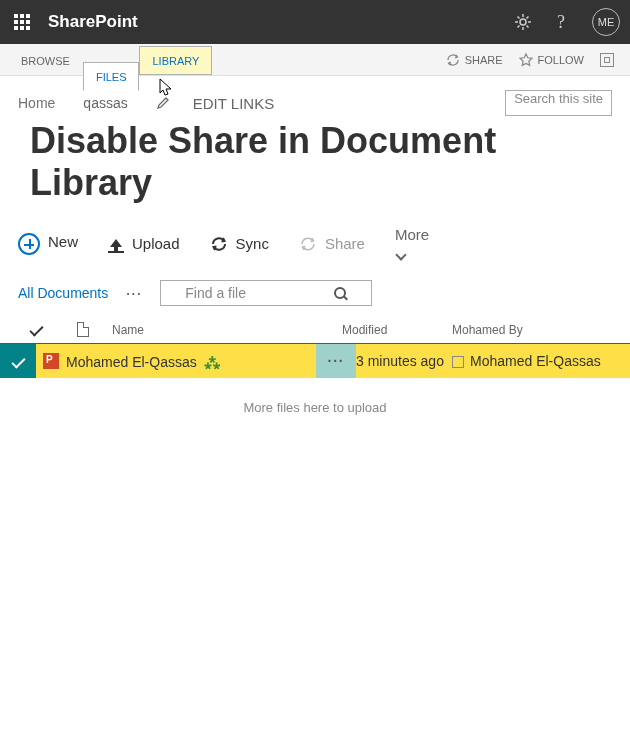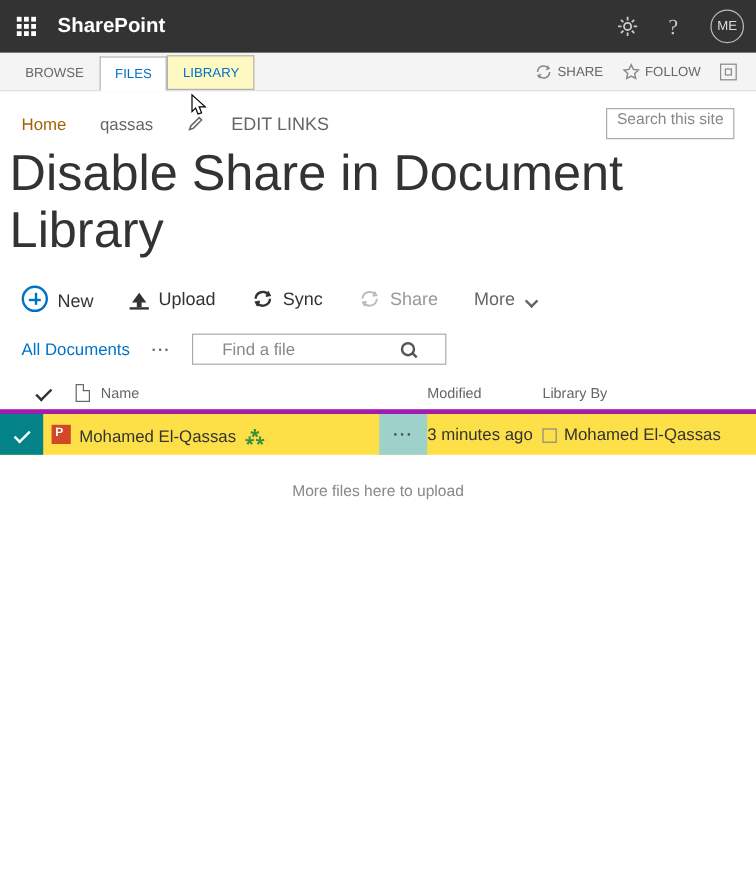--- a/index.html
+++ b/index.html
@@ -8,58 +8,58 @@
   .suite-bar{background:#333;height:44px;display:flex;align-items:center;color:#fff;padding:16px 10px;}
   .waffle{display:grid;grid-template-columns:repeat(3,4px);grid-template-rows:repeat(3,4px);gap:2px;margin-right:18px;margin-left:4px;}
   .waffle span{background:#fff;width:4px;height:4px;}
   .suite-title{font-size:17px;font-weight:600;}
   .suite-right{margin-left:auto;display:flex;align-items:center;gap:22px;}
   .suite-gear svg,.suite-help svg{display:block;}
   .me-circle{width:28px;height:28px;border:1px solid #bbb;border-radius:50%;display:flex;align-items:center;justify-content:center;font-size:11px;color:#ddd;}
   
   .ribbon-row{background:#f4f4f4;border-bottom:1px solid #e0e0e0;height:32px;display:flex;align-items:stretch;padding:0 8px;}
   .rtab{font-size:11px;color:#666;padding:0 12px;display:flex;align-items:center;border:1px solid transparent;border-bottom:none;margin-top:2px;cursor:pointer;}
-  .rtab.selected{color:#0072c6;border-color:#b1b1b1;background:#fff;border-bottom:1px solid #fff;position:relative;top:1px;}
+  .rtab.selected{color:#0072c6;border-color:#b1b1b1;background:#fff;border-bottom:1px solid #fff;position:relative;top:16px;}
   .rtab.hover{color:#0072c6;border-color:#b1b1b1;background:#fef9c3;border-bottom:1px solid #b1b1b1;}
   .ribbon-spacer{flex:1;}
   .ribbon-action{display:flex;align-items:center;gap:5px;font-size:11px;color:#666;padding:0 8px;cursor:pointer;}
   .focus-icon{width:14px;height:14px;border:1px solid #888;position:relative;}
   .focus-icon::before{content:"";position:absolute;inset:3px;border:1px solid #888;}
   
   .nav-row{display:flex;align-items:center;gap:28px;padding:14px 18px 0 18px;}
-  .nav-link{color:#a16207;font-size:14px;cursor:pointer;}
+  .nav-link{color:#737373;font-size:14px;cursor:pointer;}
   .nav-link.muted{color:#666;}
   .edit-links{display:flex;align-items:center;gap:23px;color:#666;font-size:15px;cursor:pointer;}
   .search-box{margin-left:auto;border:1px solid #ababab;height:26px;padding:0 8px;font-size:13px;color:#888;display:flex;align-items:flex-start;min-width:70px;}
   
-  .page-title{font-size:42px;font-weight:400;color:#333;padding:4px 8px 22px;}
+  .page-title{font-size:36px;font-weight:700;color:#333;padding:4px 30px 22px;}
   
   .cmdbar{display:flex;align-items:center;gap:30px;padding:0 18px 18px;}
-  .cmd{display:flex;align-items:flex-end;gap:8px;color:#333;font-size:15px;cursor:pointer;}
+  .cmd{display:flex;align-items:flex-start;gap:8px;color:#333;font-size:15px;cursor:pointer;}
   .cmd.muted{color:#999;}
   .plus-circle{width:22px;height:22px;border:2px solid #0072c6;border-radius:50%;position:relative;}
   .plus-circle::before,.plus-circle::after{content:"";position:absolute;background:#0072c6;}
   .plus-circle::before{left:4px;right:4px;top:9px;height:2px;}
   .plus-circle::after{top:4px;bottom:4px;left:9px;width:2px;}
   .uparrow{width:16px;height:18px;position:relative;}
   .uparrow::before{content:"";position:absolute;left:2px;top:4px;border-left:6px solid transparent;border-right:6px solid transparent;border-bottom:8px solid #333;}
   .uparrow::after{content:"";position:absolute;left:6px;top:11px;width:4px;height:5px;background:#333;}
   .uparrow .bar{position:absolute;bottom:0;left:0;right:0;height:2px;background:#333;}
   .chev{display:inline-block;width:8px;height:8px;border-right:2px solid #666;border-bottom:2px solid #666;transform:rotate(45deg);margin-left:2px;margin-bottom:3px;}
   
   .viewbar{display:flex;align-items:center;gap:18px;padding:0 18px 10px;}
   .view-label{color:#0072c6;font-size:14px;cursor:pointer;}
   .dots{color:#666;letter-spacing:1px;font-weight:bold;cursor:pointer;}
   .find-box{border:1px solid #ababab;height:26px;width:212px;display:flex;align-items:center;padding:0 24px;color:#888;font-size:14px;}
   .find-box .mag{margin-left:auto;}
   .mag{width:13px;height:13px;position:relative;}
   .mag::before{content:"";position:absolute;width:8px;height:8px;border:2px solid #555;border-radius:50%;left:0;top:0;}
   .mag::after{content:"";position:absolute;width:5px;height:2px;background:#555;right:-1px;bottom:1px;transform:rotate(45deg);}
   
-  .list-hdr{display:flex;align-items:center;padding:6px 18px;border-bottom:4px solid #a21caf;font-size:12px;color:#666;}
+  .list-hdr{display:flex;align-items:center;padding:6px 18px;border-bottom:1px solid #a21caf;font-size:12px;color:#666;gap:14px;}
   .col-check{width:36px;display:flex;justify-content:center;}
   .col-type{width:30px;display:flex;justify-content:center;}
   .col-name{flex:1;min-width:0;}
   .col-ell{width:40px;}
   .col-mod{width:96px;}
   .col-modby{width:160px;}
   .check{width:13px;height:7px;border-left:2px solid #333;border-bottom:2px solid #333;transform:rotate(-45deg);}
   .doc-outline{width:12px;height:15px;border:1px solid #666;position:relative;}
   .doc-outline::before{content:"";position:absolute;right:-1px;top:-1px;width:5px;height:5px;background:#fff;border-left:1px solid #666;border-bottom:1px solid #666;}
   
@@ -185,21 +185,21 @@
       <svg width="18" height="18">
           <g fill="none" stroke="#bbb" stroke-width="1.6">
             <path d="M3 9a6 6 0 0 1 11-3"></path>
             <path d="M15 9a6 6 0 0 1-11 3"></path>
             <path d="M13 3l1.5 3-3 .5"></path>
             <path d="M5 15l-1.5-3 3-.5"></path>
           </g>
         </svg>
       <span>Share</span>
     </div>
-    <div class="cmd" style="color:#666;">
+    <div class="cmd" style="color:#666;flex-direction:column;">
       <span>More</span>
       <span class="chev"></span>
     </div>
   </div>
 
   <div class="viewbar">
     <span class="view-label">All Documents</span>
     <span class="dots">···</span>
     <div class="find-box">
       <span>Find a file</span>
@@ -210,21 +210,21 @@
   <div class="list-hdr">
     <div class="col-check">
         <div class="check"></div>
       </div>
     <div class="col-type">
         <div class="doc-outline"></div>
       </div>
     <div class="col-name">Name</div>
     <div class="col-ell"></div>
     <div class="col-mod">Modified</div>
-    <div class="col-modby">Library By</div>
+    <div class="col-modby">Mohamed By</div>
   </div>
 
   <div class="list-row selected">
     <div class="row-checkcell" style="margin-left:-18px;margin-right:0;">
         <div class="check"></div>
       </div>
     <div class="col-type" style="margin-left:0;">
         <div class="ppt-icon"></div>
       </div>
     <div class="col-name">

